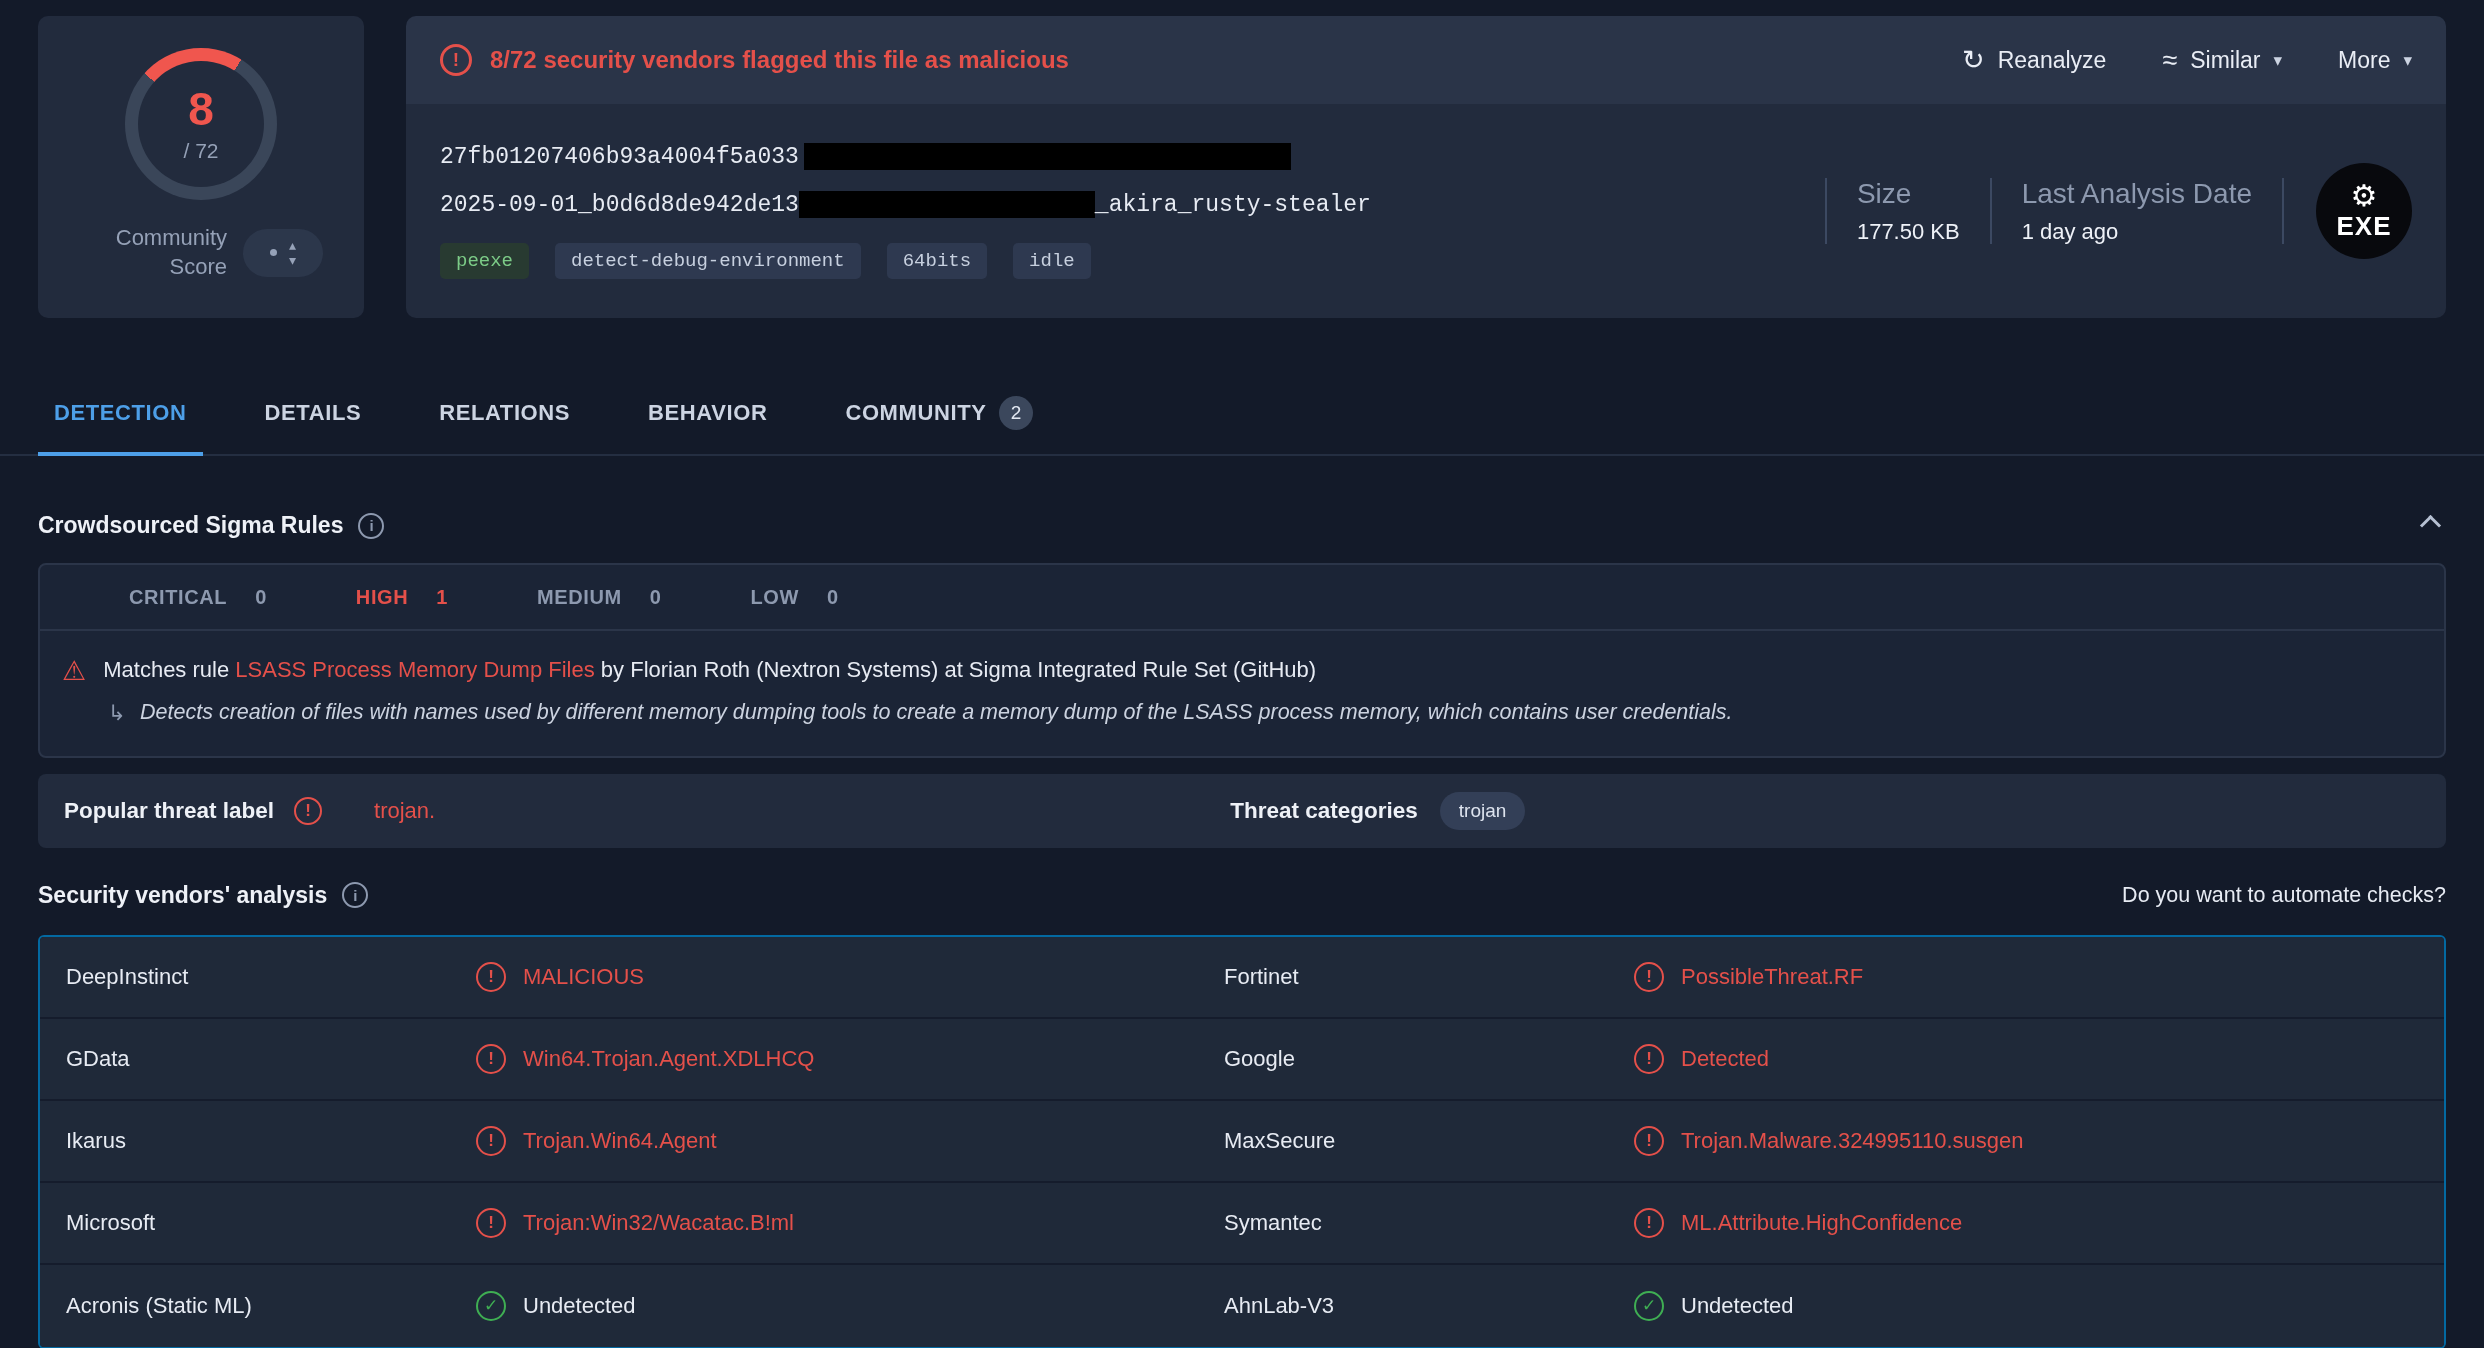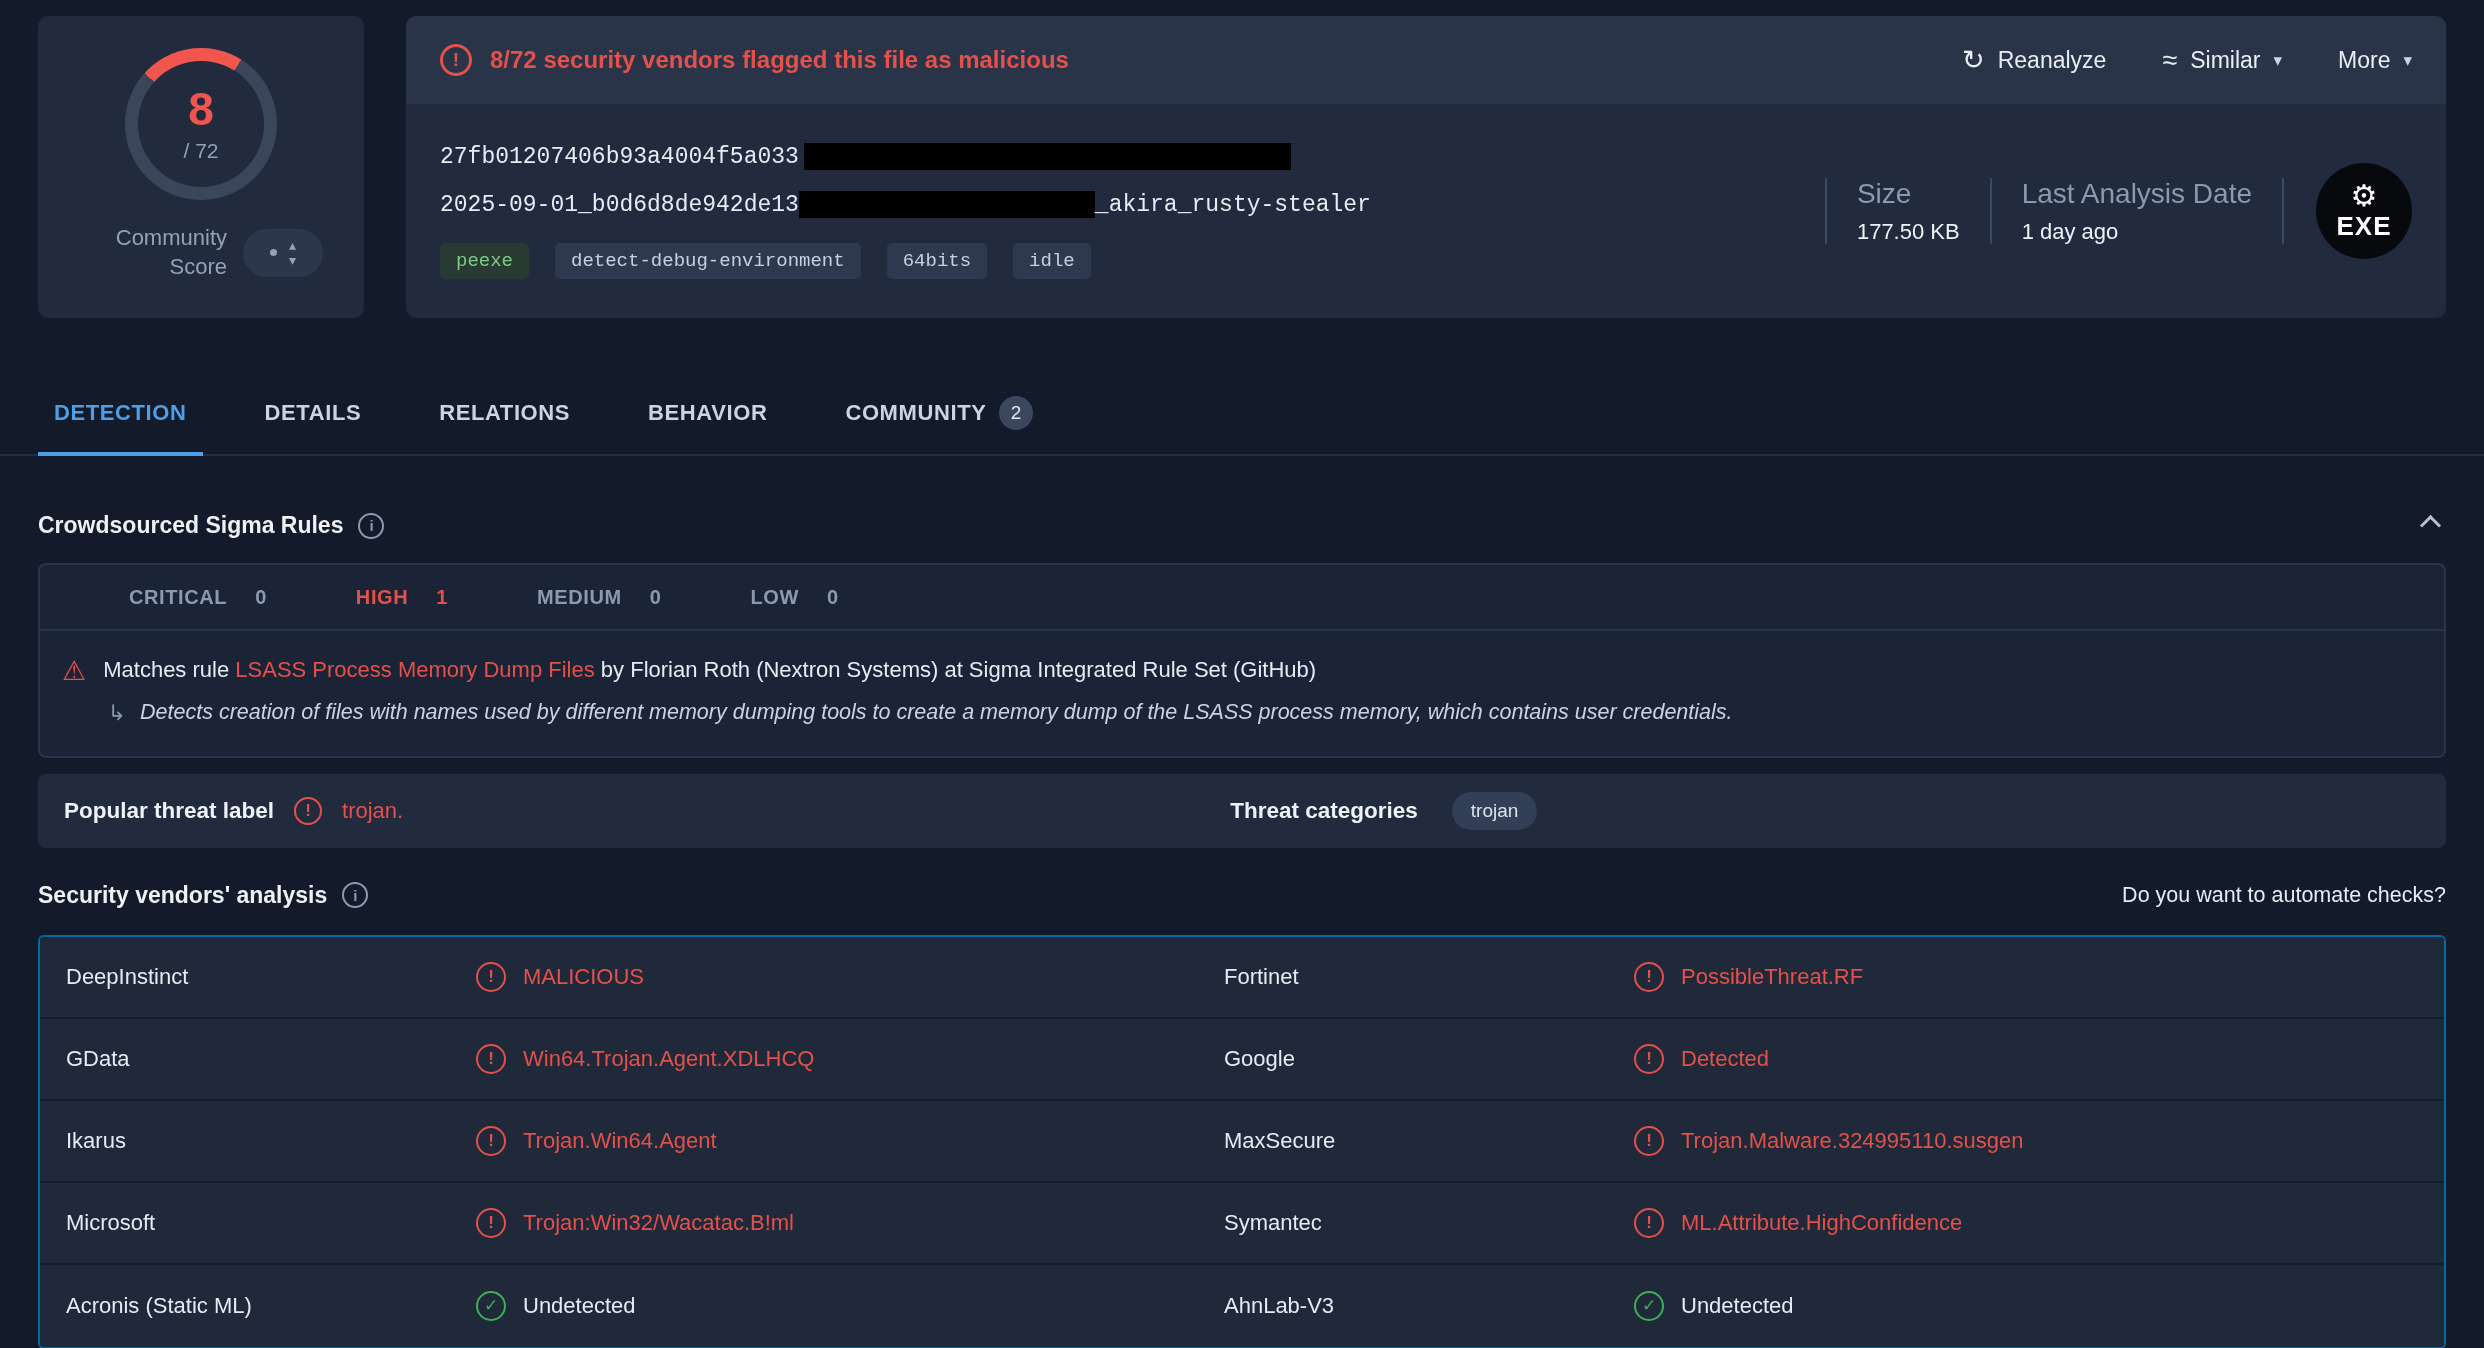--- a/index.html
+++ b/index.html
@@ -113,22 +113,22 @@
   .branch { color:#8d99af; flex:none; }
   .desc { font-style:italic; color:#ccd3e0; }
 
   .threat-row {
     margin-top:16px; background:#222b3d; border-radius:8px; height:74px;
     display:flex; align-items:center; padding:0 26px;
   }
   .threat-left { display:flex; align-items:center; gap:20px; width:49.5%; }
   .bold-label { font-size:22.5px; font-weight:700; color:#eef1f7; }
   .threat-alert-icon { width:28px; height:28px; border:2.5px solid #e4504a; color:#e4504a; font-size:17px; }
-  .threat-value { color:#e4504a; font-size:22px; }
-  .threat-right { display:flex; align-items:center; gap:34px; }
+  .threat-value { color:#e4504a; font-size:22px;margin-left:32px; }
+  .threat-right { display:flex; align-items:center; gap:22px; }
   .cat-pill { background:#333f57; border-radius:19px; padding:8px 19px; font-size:19px; color:#dde3ee; cursor:pointer; }
 
   .vendors-head { margin-top:34px; }
   .automate { margin-left:auto; font-size:21.5px; color:#e7ebf3; cursor:pointer; }
 
   .vendors-table { margin-top:26px; border:2px solid #0369a1; border-radius:6px; overflow:hidden; }
   .vrow {
     display:grid; grid-template-columns:410px 748px 410px 1fr; align-items:center;
     height:82px; padding:0 26px; background:#1f2939; border-bottom:2px solid #151c2c;
   }

